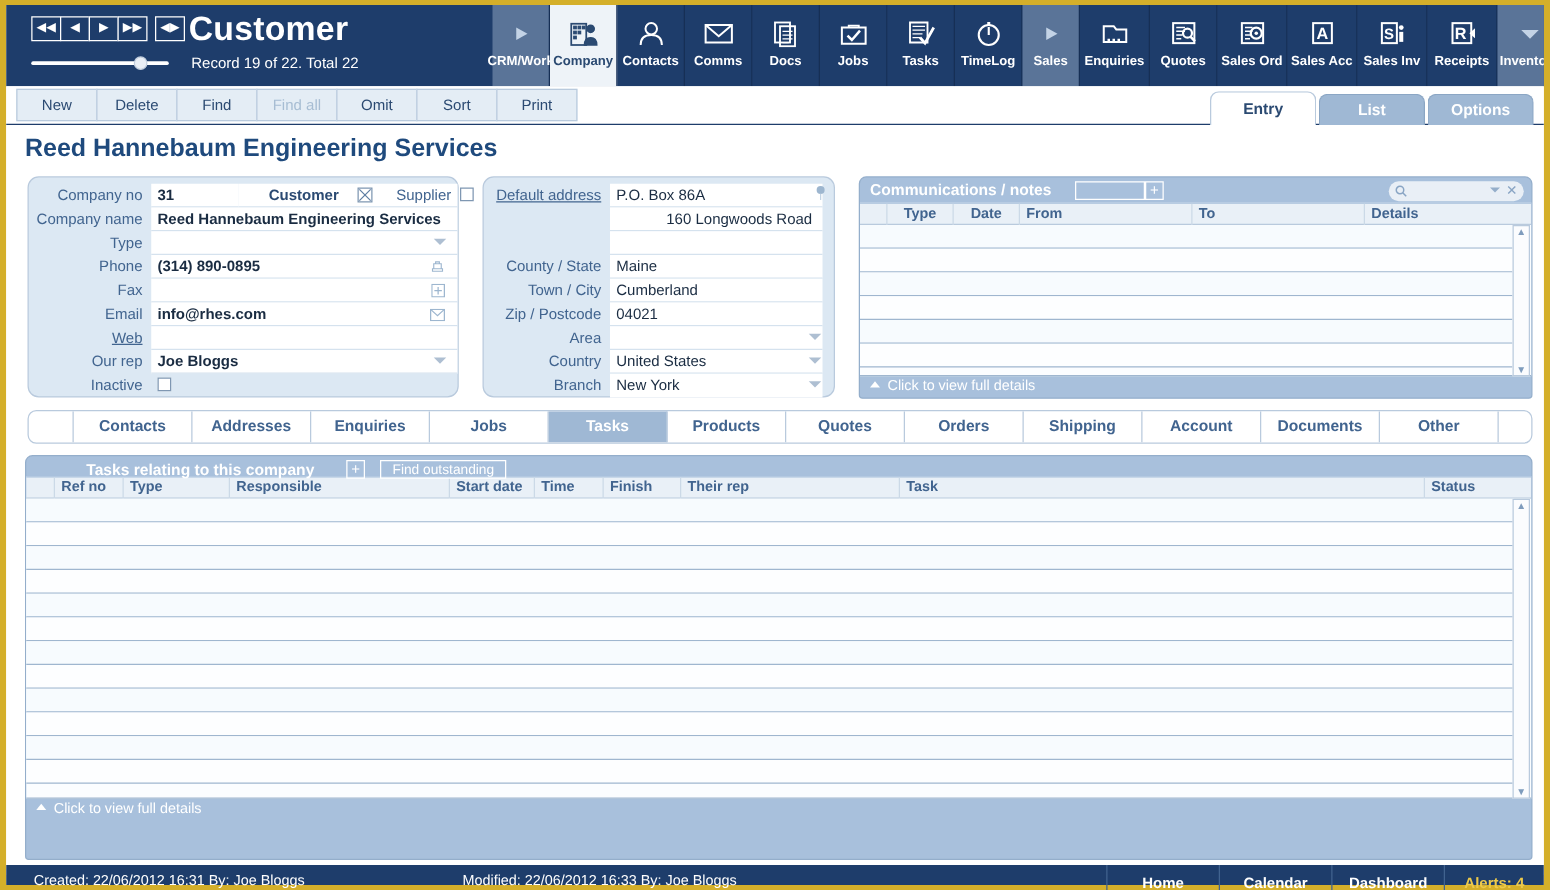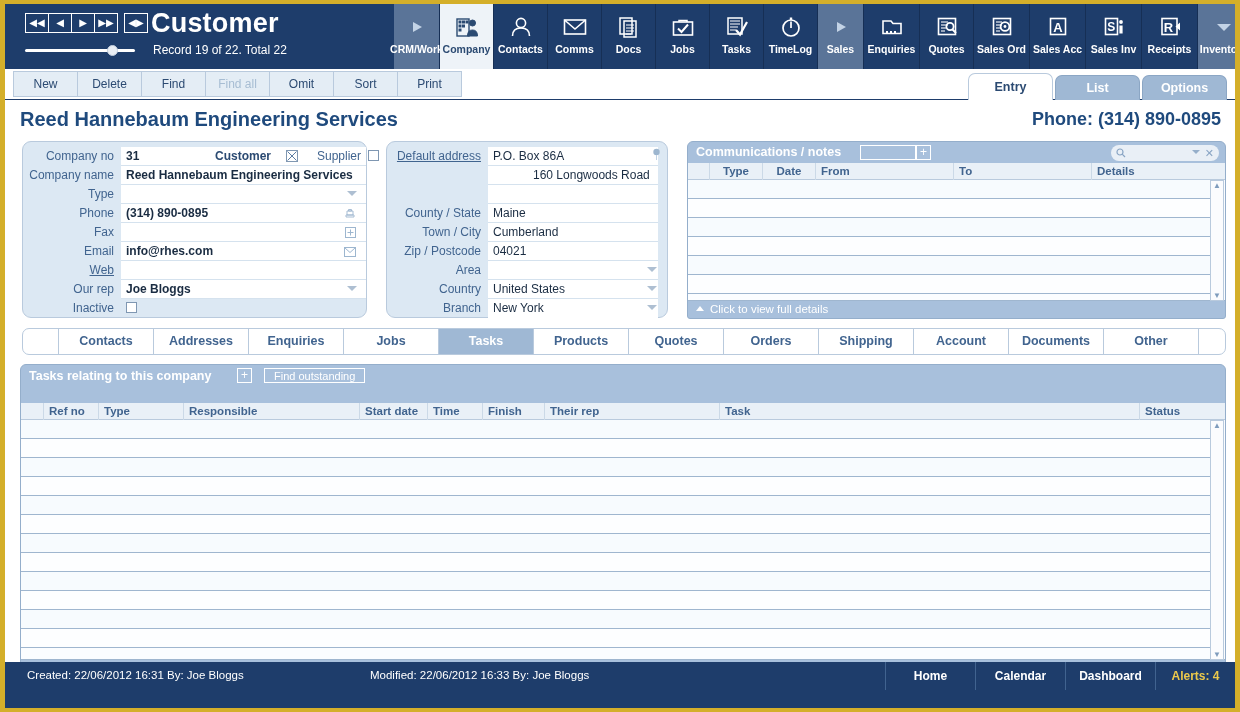--- a/index.html
+++ b/index.html
@@ -152,21 +152,21 @@
   #taskspanel {
     position:absolute; left:15px; top:264px; width:1206px; height:324px;
     background:#a8c0dc; border:1px solid #94aecb; border-radius:6px 6px 3px 3px;
   }
   .findbtn {
     height:15px; line-height:14px; padding:0 9px; border:1px solid #ffffff;
     color:#ffffff; font-size:11px; cursor:pointer;
   }
   
   #statusbar {
-    position:absolute; left:0; bottom:0; width:1230px; height:46px; background:#1e3d6b; color:#ffffff;
+    position:absolute; left:0; bottom:0; width:1230px; height:16px; background:#1e3d6b; color:#ffffff;
   }
   #sb-created { position:absolute; left:22px; top:7px; font-size:11.5px; }
   #sb-modified { position:absolute; left:365px; top:7px; font-size:11.5px; }
   #sb-right { position:absolute; right:0; top:0; height:28px; display:flex; }
   .sbtn { width:90px; height:28px; line-height:28px; text-align:center; font-size:12px; font-weight:bold;
           color:#ffffff; border-left:1px solid #41638f; cursor:pointer; }
   .sbtn.alert { color:#ecc94b; width:80px; }
 </style>
 </head>
 <body>
@@ -408,21 +408,20 @@
     </div>
     <div id="tb-right">
       <div class="vtab active">Entry</div>
       <div class="vtab">List</div>
       <div class="vtab">Options</div>
     </div>
   </div>
 
   <div id="body">
     <div id="pagetitle">Reed Hannebaum Engineering Services</div>
-    <div id="pagephone">Phone: (314) 890-0895</div>
 
     <div id="companypanel" class="panel-rounded">
       <div style="position:absolute;left:0;top:5px;width:343px;">
 
         <div class="frow">
           <div class="flabel">Company no</div>
           <div class="fvalue bold" style="width:70px;">31</div>
           <div style="position:absolute;left:168px;top:0;height:19px;line-height:18px;background:#fff;width:175px;border-bottom:1px solid #d5e2ee;">
             <span style="position:absolute;left:24px;font-weight:bold;color:#2b4a72;font-size:12px;">Customer</span>
             <span style="position:absolute;left:95px;top:3px;width:12px;height:12px;border:1px solid #7f97b2;">
@@ -608,21 +607,21 @@
       <div class="ltab" style="width:95px;">Quotes</div>
       <div class="ltab" style="width:95px;">Orders</div>
       <div class="ltab" style="width:95px;">Shipping</div>
       <div class="ltab" style="width:95px;">Account</div>
       <div class="ltab" style="width:95px;">Documents</div>
       <div class="ltab" style="width:95px;">Other</div>
       <div class="ltab pad last" style="flex:1;"></div>
     </div>
 
     <div id="taskspanel">
-      <div style="position:relative;height:37px;">
+      <div style="position:relative;height:16px;margin-left:40px;">
         <span class="gtitle" style="position:absolute;left:8px;top:4px;">Tasks relating to this company</span>
         <span class="plusbtn" style="position:absolute;left:216px;top:3px;">+</span>
         <span class="findbtn" style="position:absolute;left:243px;top:3px;">Find outstanding</span>
       </div>
       <div class="thead">
         <div class="th c" style="width:23px;"></div>
         <div class="th" style="width:55px;">Ref no</div>
         <div class="th" style="width:85px;">Type</div>
         <div class="th" style="width:176px;">Responsible</div>
         <div class="th" style="width:68px;">Start date</div>

